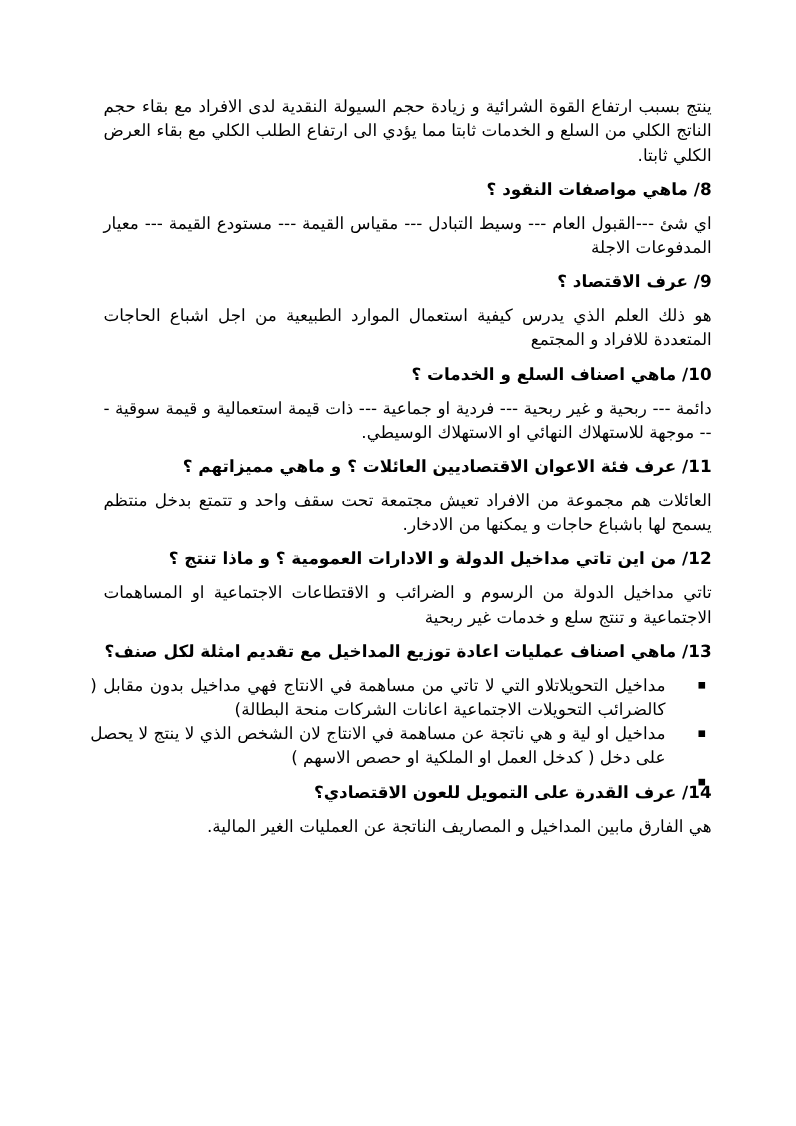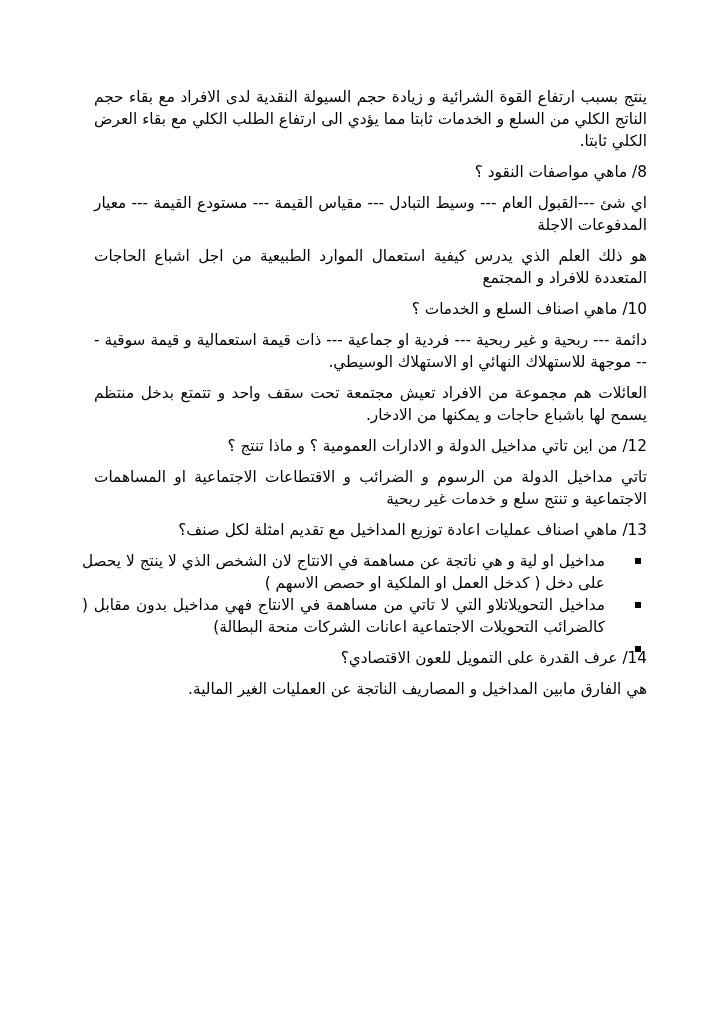--- a/index.html
+++ b/index.html
@@ -26,20 +26,21 @@
       line-height: 22px;
     }
     .para {
       margin: 0 0 9px 12px;
       text-align: justify;
       text-align-last: right;
     }
     .question {
       margin: 0 0 9px 0;
       text-align: right;
+      font-weight: bold;
     }
     .question .num {
       unicode-bidi: embed;
     }
     ul.bullets {
       list-style: none;
       margin: 0 0 9px 0;
       padding: 0;
     }
     ul.bullets li {
@@ -60,33 +61,35 @@
   </style>
 </head>
 <body>
 
 <div class="page">
   <p class="para">ينتج بسبب ارتفاع القوة الشرائية و زيادة حجم السيولة النقدية لدى الافراد مع بقاء حجم الناتج الكلي من السلع و الخدمات ثابتا مما يؤدي الى ارتفاع الطلب الكلي مع بقاء العرض الكلي ثابتا.</p>
 
   <p class="question"><span class="num">8/</span><span> ماهي مواصفات النقود ؟</span></p>
   <p class="para">اي شئ ---القبول العام --- وسيط التبادل --- مقياس القيمة --- مستودع القيمة --- معيار المدفوعات الاجلة</p>
 
+  <p class="question"><span class="num">9/</span><span> عرف الاقتصاد ؟</span></p>
   <p class="para">هو ذلك العلم الذي يدرس كيفية استعمال الموارد الطبيعية من اجل اشباع الحاجات المتعددة للافراد و المجتمع</p>
 
   <p class="question"><span class="num">10/</span><span> ماهي اصناف السلع و الخدمات ؟</span></p>
   <p class="para">دائمة --- ربحية و غير ربحية --- فردية او جماعية --- ذات قيمة استعمالية و قيمة سوقية --- موجهة للاستهلاك النهائي او الاستهلاك الوسيطي.</p>
 
+  <p class="question"><span class="num">11/</span><span> عرف فئة الاعوان  الاقتصاديين العائلات ؟ و ماهي مميزاتهم ؟</span></p>
   <p class="para">العائلات هم مجموعة من الافراد تعيش مجتمعة تحت سقف واحد و تتمتع بدخل منتظم يسمح لها باشباع حاجات  و يمكنها من الادخار.</p>
 
   <p class="question"><span class="num">12/</span><span> من اين تاتي مداخيل الدولة و الادارات العمومية ؟ و ماذا تنتج ؟</span></p>
   <p class="para">تاتي مداخيل الدولة من الرسوم و الضرائب و الاقتطاعات الاجتماعية او المساهمات الاجتماعية و تنتج سلع و خدمات غير ربحية</p>
 
   <p class="question"><span class="num">13/</span><span> ماهي اصناف عمليات اعادة توزيع المداخيل مع تقديم امثلة لكل صنف؟</span></p>
   <ul class="bullets">
+    <li><span class="bullet"></span><span>مداخيل التحويلاتلاو التي لا تاتي من مساهمة في الانتاج فهي مداخيل بدون مقابل ( كالضرائب التحويلات الاجتماعية اعانات الشركات منحة البطالة)</span></li>
     <li><span class="bullet"></span><span>مداخيل او لية و هي ناتجة عن مساهمة في الانتاج لان الشخص الذي لا ينتج لا يحصل على دخل ( كدخل العمل او الملكية او حصص الاسهم )</span></li>
-    <li><span class="bullet"></span><span>مداخيل التحويلاتلاو التي لا تاتي من مساهمة في الانتاج فهي مداخيل بدون مقابل ( كالضرائب التحويلات الاجتماعية اعانات الشركات منحة البطالة)</span></li>
     <li><span class="bullet"></span></li>
   </ul>
 
   <p class="question"><span class="num">14/</span><span> عرف القدرة على التمويل للعون الاقتصادي؟</span></p>
   <p class="para">هي الفارق مابين المداخيل و المصاريف الناتجة عن العمليات الغير المالية.</p>
 
 </div>
 
 </body></html>

